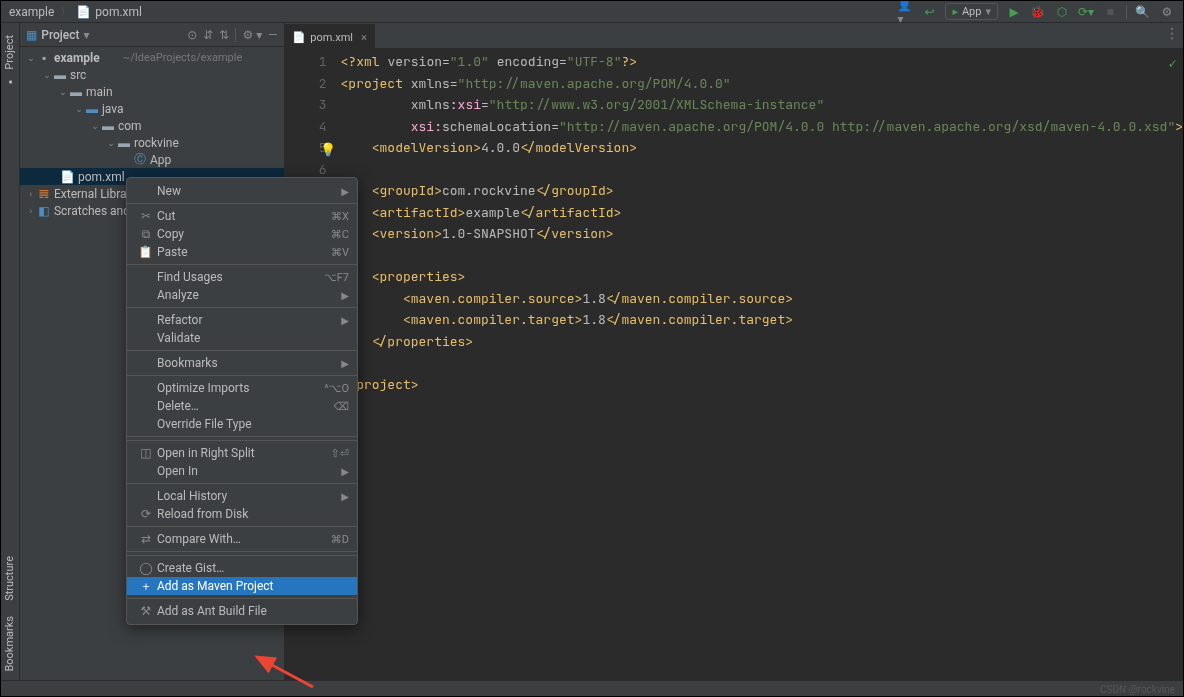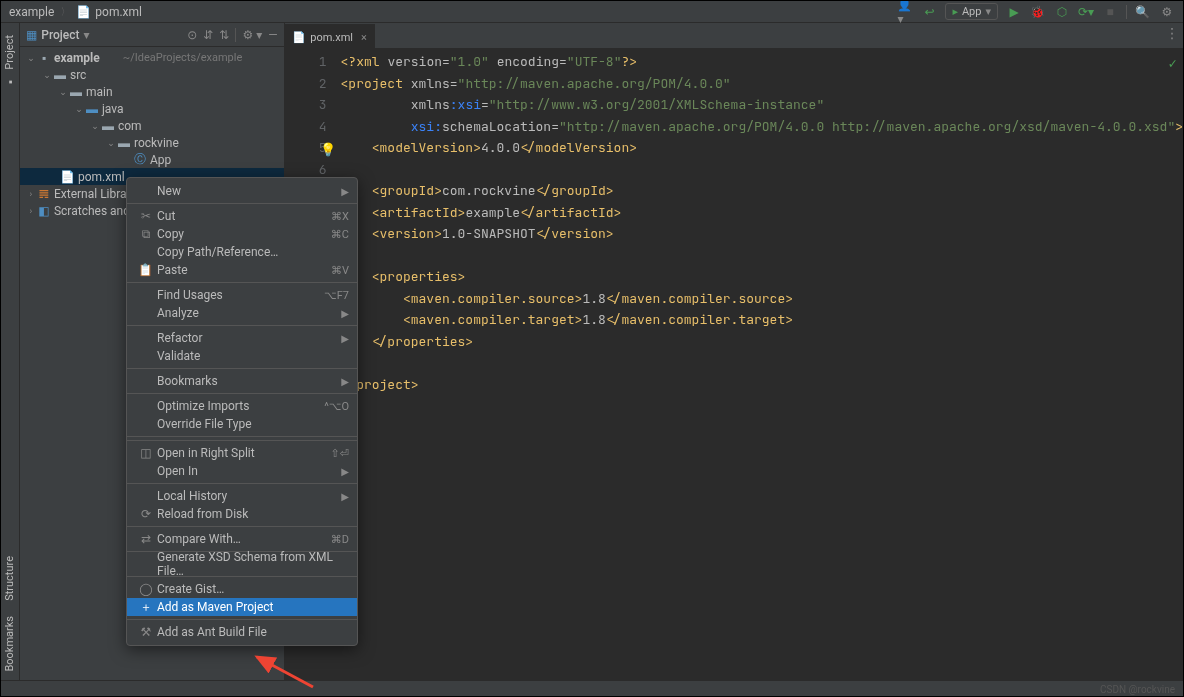--- a/index.html
+++ b/index.html
@@ -33,21 +33,21 @@
 .editor-area { flex:1; display:flex; flex-direction:column; background:#2b2b2b; }
 .editor-tabs { height:26px; background:#3c3f41; display:flex; align-items:flex-end; border-bottom:1px solid #2b2b2b; }
 .editor-tab { height:24px; background:#4e5254; display:flex; align-items:center; padding:0 8px; gap:4px; border-top:2px solid transparent; font-size:11px; }
 .editor-tab.active { background:#2b2b2b; }
 .editor-tab .close { color:#888; margin-left:4px; cursor:pointer; }
 .editor-body { flex:1; display:flex; position:relative; font-family:'JetBrains Mono',Menlo,Consolas,monospace; font-size:13px; line-height:21.5px; }
 .gutter { width:50px; text-align:right; padding:2px 8px 2px 0; color:#606366; user-select:none; background:#2b2b2b; }
 .code { flex:1; padding:2px 0 2px 6px; white-space:pre; overflow:hidden; }
 .tag { color:#e8bf6a; }
 .attr { color:#bababa;text-align:center; }
-.attr-ns { color:#3b82f6; }
+.attr-ns { color:#f9a8d4; }
 .str { color:#6a8759; }
 .txt { color:#bababa; }
 .check { position:absolute; right:6px; top:4px; color:#499c54; font-size:14px; }
 .lightbulb { position:absolute; left:36px; top:90px; color:#cc7832; font-size:13px; }
 .context-menu { position:absolute; left:125px; top:176px; width:232px; background:#3c3f41; border:1px solid #555; box-shadow:0 4px 16px rgba(0,0,0,0.5); border-radius:4px; padding:4px 0; z-index:100; }
 .context-menu .item { display:flex; align-items:center; height:18px; padding:0 8px 0 10px; cursor:pointer; position:relative; font-size:12px; }
 .context-menu .item.highlighted { background:#2675bf; color:#fff; }
 .context-menu .item .icon { width:18px; display:flex; justify-content:center; color:#888; margin-right:2px; }
 .context-menu .item.highlighted .icon { color:#fff; }
 .context-menu .item .label { flex:1; }
@@ -231,24 +231,20 @@
       <span class="icon">✂</span>
       <span class="label">Cut</span>
       <span class="shortcut">⌘X</span>
     </div>
   <div class="item">
       <span class="icon">⧉</span>
       <span class="label">Copy</span>
       <span class="shortcut">⌘C</span>
     </div>
   <div class="item">
-      <span class="icon"></span>
-      <span class="label">Copy Path/Reference…</span>
-    </div>
-  <div class="item">
       <span class="icon">📋</span>
       <span class="label">Paste</span>
       <span class="shortcut">⌘V</span>
     </div>
   <div class="sep"></div>
   <div class="item">
       <span class="icon"></span>
       <span class="label">Find Usages</span>
       <span class="shortcut">⌥F7</span>
     </div>
@@ -274,20 +270,25 @@
       <span class="arrow">▶</span>
     </div>
   <div class="sep"></div>
   <div class="item">
       <span class="icon"></span>
       <span class="label">Optimize Imports</span>
       <span class="shortcut">^⌥O</span>
     </div>
   <div class="item">
       <span class="icon"></span>
+      <span class="label">Delete…</span>
+      <span class="shortcut">⌫</span>
+    </div>
+  <div class="item">
+      <span class="icon"></span>
       <span class="label">Override File Type</span>
     </div>
   <div class="sep"></div>
   <div class="sep"></div>
   <div class="item">
       <span class="icon">◫</span>
       <span class="label">Open in Right Split</span>
       <span class="shortcut">⇧⏎</span>
     </div>
   <div class="item">
@@ -305,24 +306,20 @@
       <span class="icon">⟳</span>
       <span class="label">Reload from Disk</span>
     </div>
   <div class="sep"></div>
   <div class="item">
       <span class="icon">⇄</span>
       <span class="label">Compare With…</span>
       <span class="shortcut">⌘D</span>
     </div>
   <div class="sep"></div>
-  <div class="item">
-      <span class="icon"></span>
-      <span class="label">Generate XSD Schema from XML File…</span>
-    </div>
   <div class="sep"></div>
   <div class="item">
       <span class="icon">◯</span>
       <span class="label">Create Gist…</span>
     </div>
   <div class="item highlighted">
       <span class="icon">＋</span>
       <span class="label">Add as Maven Project</span>
     </div>
   <div class="sep"></div>

